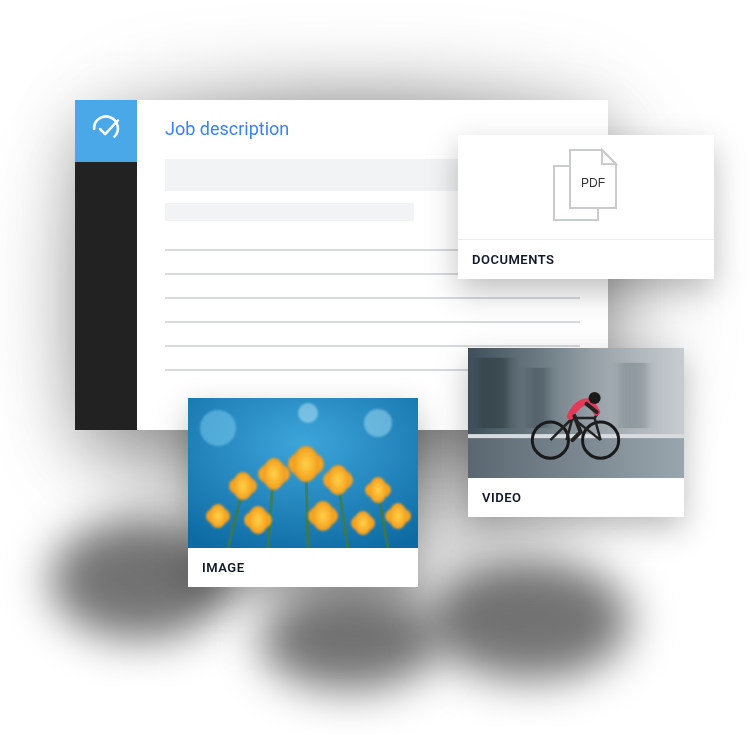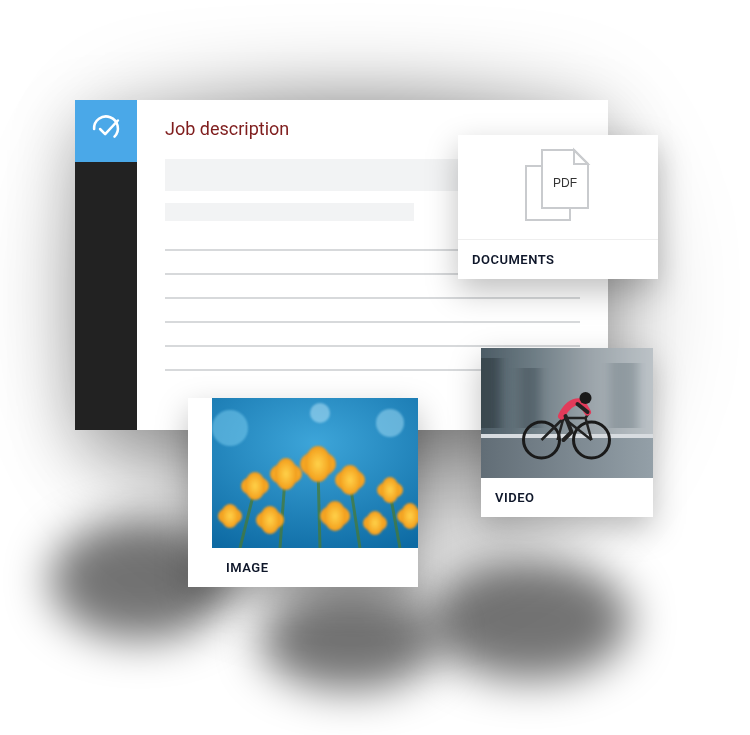--- a/index.html
+++ b/index.html
@@ -65,21 +65,21 @@
     }
     .editor-logo svg { width: 34px; height: 34px; }
     .editor-main {
       flex: 1;
       padding: 18px 28px 24px 28px;
       position: relative;
     }
     .editor-title {
       font-size: 18px;
       font-weight: 400;
-      color: #7f1d1d;
+      color: #3b82f6;
       margin-bottom: 20px;
     }
     .editor-blockbar {
       height: 32px;
       background: #f2f3f4;
       margin-bottom: 12px;
       width: 100%;
     }
     .editor-subbar {
       height: 18px;
@@ -109,53 +109,51 @@
       color: #0f172a;
       padding: 12px 14px;
       background: #fff;
       text-transform: uppercase;
     }
 
     
     .card.documents {
       left: 458px;
       top: 135px;
-      width: 200px;
+      width: 256px;
     }
     .documents-visual {
       height: 105px;
       background: #fff;
       display: flex;
       align-items: center;
       justify-content: center;
       border-bottom: 1px solid #eee;
     }
 
     
     .card.image {
       left: 188px;
       top: 398px;
       width: 230px;
-      padding-left: 24px;
     }
     .image-visual {
       height: 150px;
       overflow: hidden;
       position: relative;
     }
     
     .flowers-svg { width: 100%; height: 100%; display: block; }
 
     
     .card.video {
       left: 468px;
       top: 348px;
-      width: 172px;
+      width: 216px;
       z-index: 9;
-      margin-left: 13px;
     }
     .video-visual {
       height: 130px;
       overflow: hidden;
       position: relative;
     }
     .cyclist-svg { width: 100%; height: 100%; display: block; }
   </style>
 </head>
 <body>

